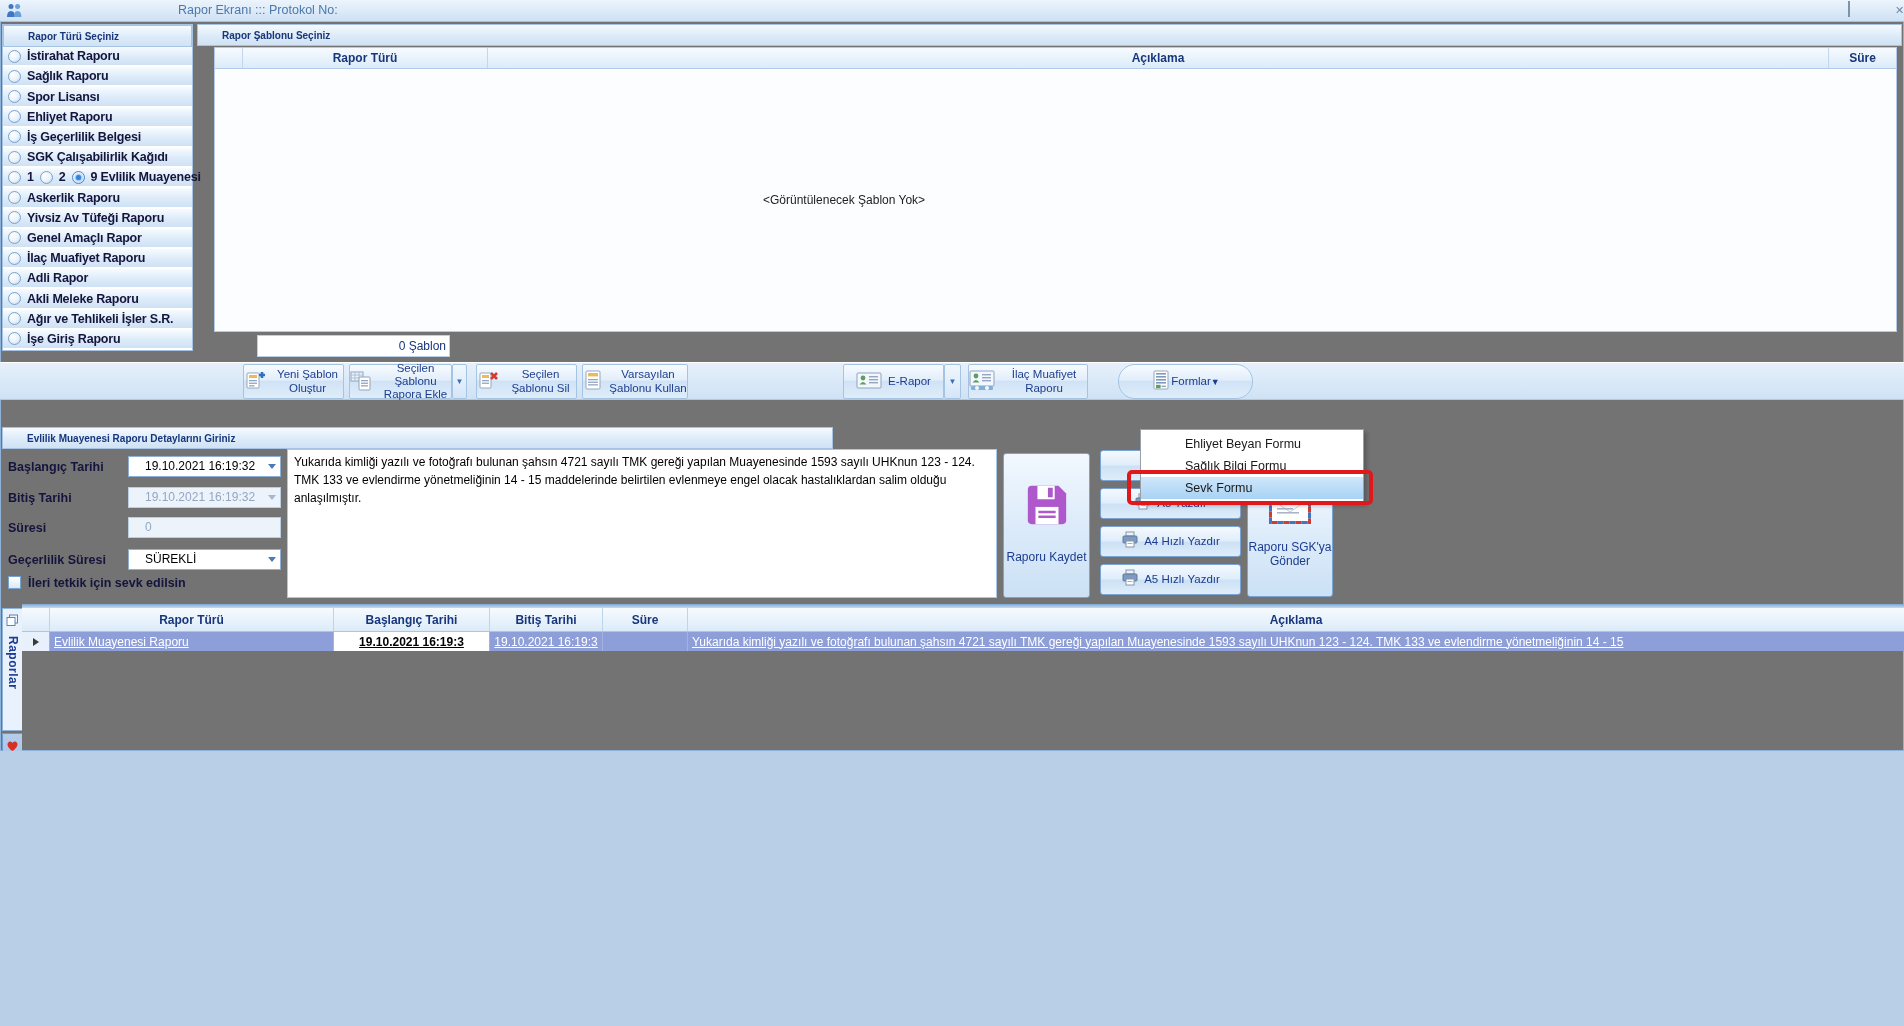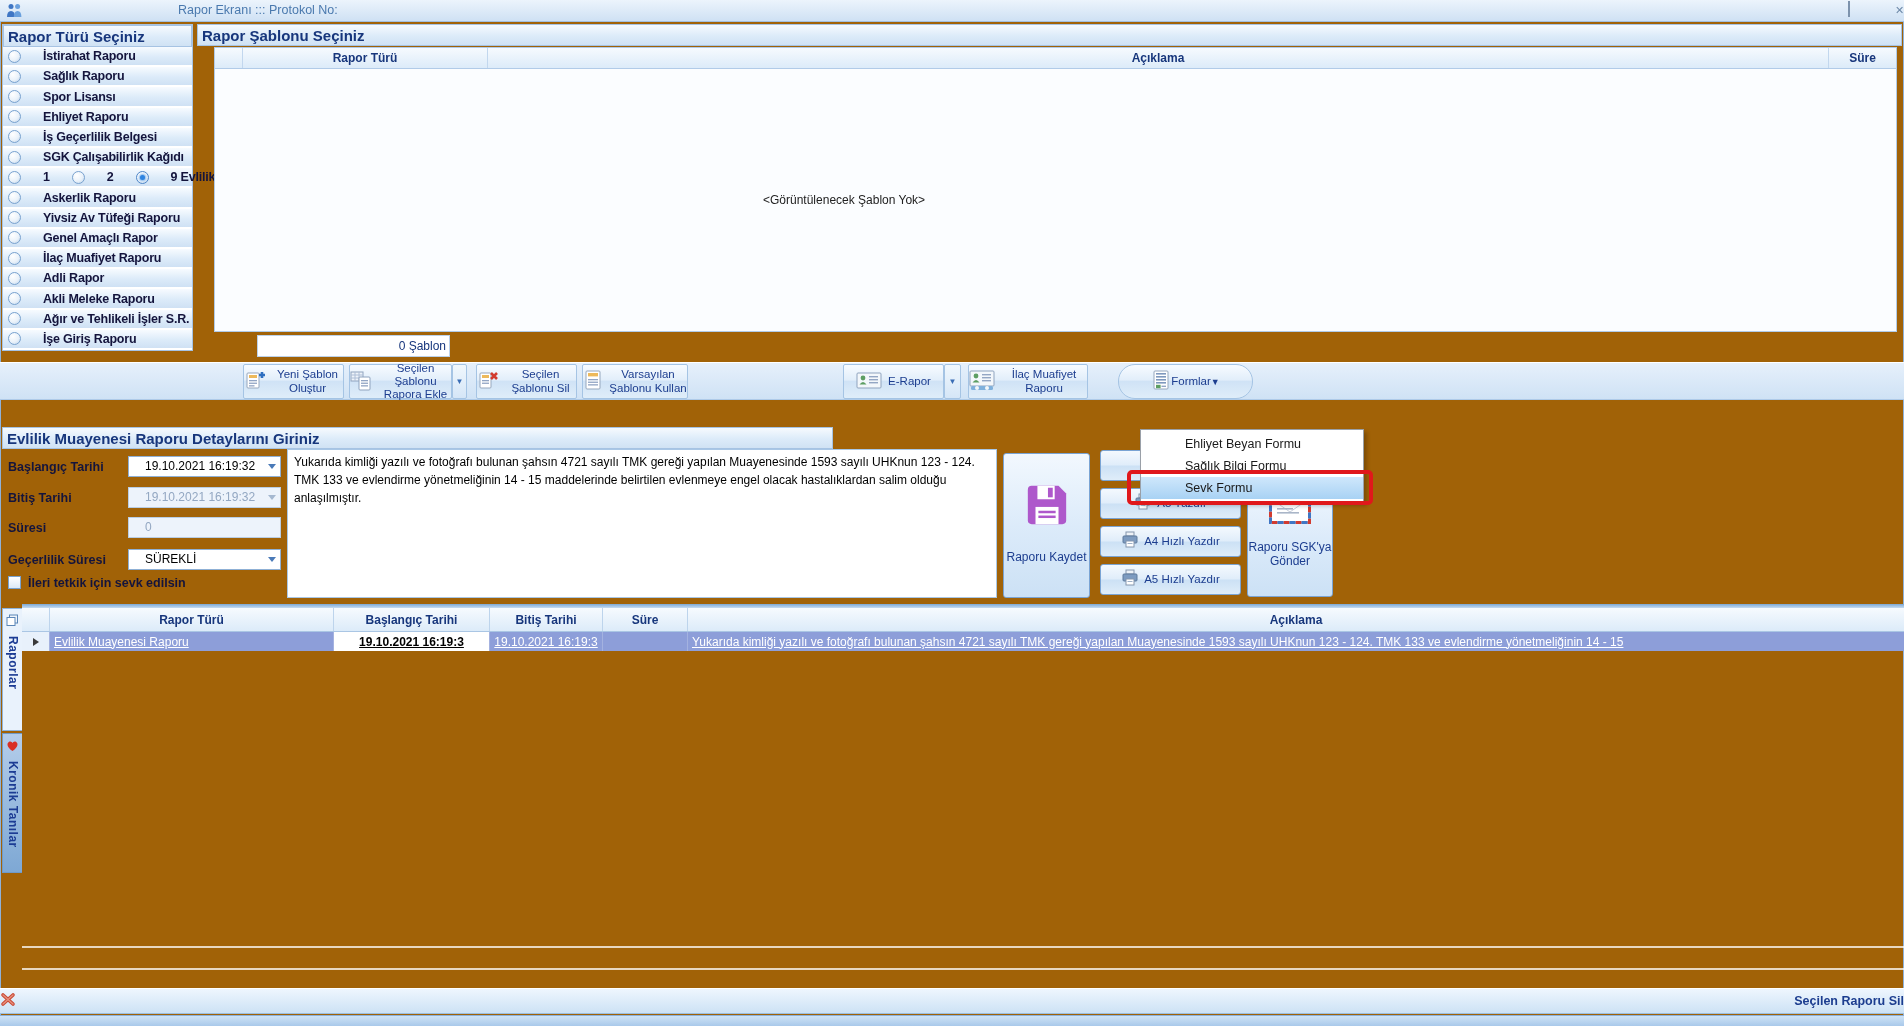--- a/index.html
+++ b/index.html
@@ -1,39 +1,39 @@
 <!DOCTYPE html>
 <html><head>
 <meta charset="utf-8">
 <style>
   html,body{margin:0;padding:0;background:#b9cfe8;}
   *{box-sizing:border-box;font-family:"Liberation Sans",sans-serif;}
-  #app{position:relative;width:1904px;height:1026px;background:#a16207;overflow:hidden;
+  #app{position:relative;width:1904px;height:751px;background:#737373;overflow:hidden;
        box-shadow:inset 0 0 0 1px #8fb2d9;}
   .abs{position:absolute;}
 
   
   .titlebar{left:0;top:0;width:1904px;height:22px;
     background:linear-gradient(180deg,#ecf4fc,#cfe1f4);border-bottom:1px solid #a3c0e0;}
   .titlebar .title{position:absolute;left:178px;top:3px;font-size:12.5px;color:#4a79ae;}
   .appicon{position:absolute;left:6px;top:3px;}
   .winbtn{position:absolute;top:4px;height:14px;color:#6d89a8;font-size:11px;line-height:13px;
     text-align:center;cursor:default;}
   .minbar{width:10px;border-bottom:2px solid #7d93ad;height:9px;}
   .maxbox{width:11px;height:9px;border:1px solid #7d93ad;border-top:3px solid #7d93ad;background:#e8f0f8;}
   .closecut{overflow:hidden;width:9px;}
 
   
-  .panel-hdr{height:22px;line-height:21px;padding-left:4px;font-size:15px;font-weight:bold;color:#17367c;
+  .panel-hdr{height:22px;line-height:21px;padding-left:24px;font-size:10px;font-weight:bold;color:#17367c;
     background:linear-gradient(180deg,#f6fafe,#dcebf9 55%,#d0e2f4);border:1px solid #a6c3e3;}
 
   
   .left-panel{left:2px;top:24px;width:191px;height:327px;background:#e7f0fb;border:1px solid #a6c3e3;}
   .rt-list{position:absolute;left:0;top:22px;right:0;bottom:0;display:flex;flex-direction:column;}
-  .rt-row{flex:1;display:flex;align-items:center;padding-left:5px;gap:22px;border-bottom:2px solid #fff;
+  .rt-row{flex:1;display:flex;align-items:center;padding-left:5px;gap:6px;border-bottom:2px solid #fff;
     background:linear-gradient(180deg,#f7fbff,#dcebf9 55%,#cfe1f4);}
   .rt-label{font-size:12.5px;font-weight:bold;color:#14143c;white-space:nowrap;letter-spacing:-0.2px;}
   .radio{width:13px;height:13px;min-width:13px;border-radius:50%;border:1px solid #79a2cf;position:relative;
     background:radial-gradient(circle at 35% 30%,#ffffff 0%,#eaf2fa 55%,#bcd3ea 100%);}
   .radio.sel{border-color:#4e86c8;}
   .radio.sel::after{content:'';position:absolute;left:3px;top:3px;width:5px;height:5px;border-radius:50%;
     background:#2f84e0;box-shadow:0 0 2px 1px #7fb4ec;}
 
   
   .tpl-hdr{left:197px;top:24px;width:1705px;}

